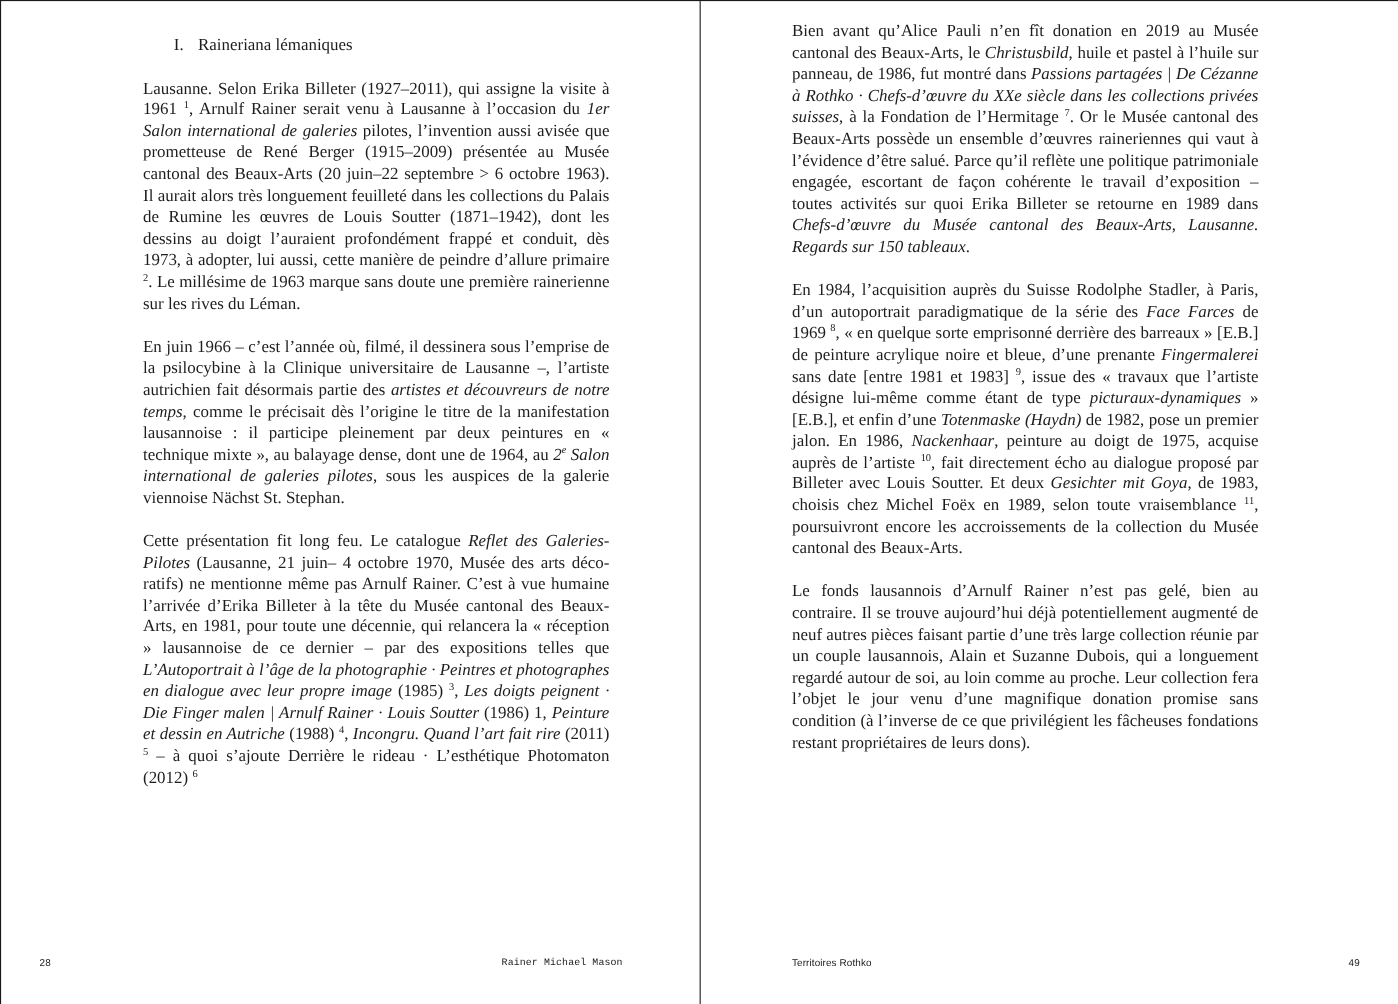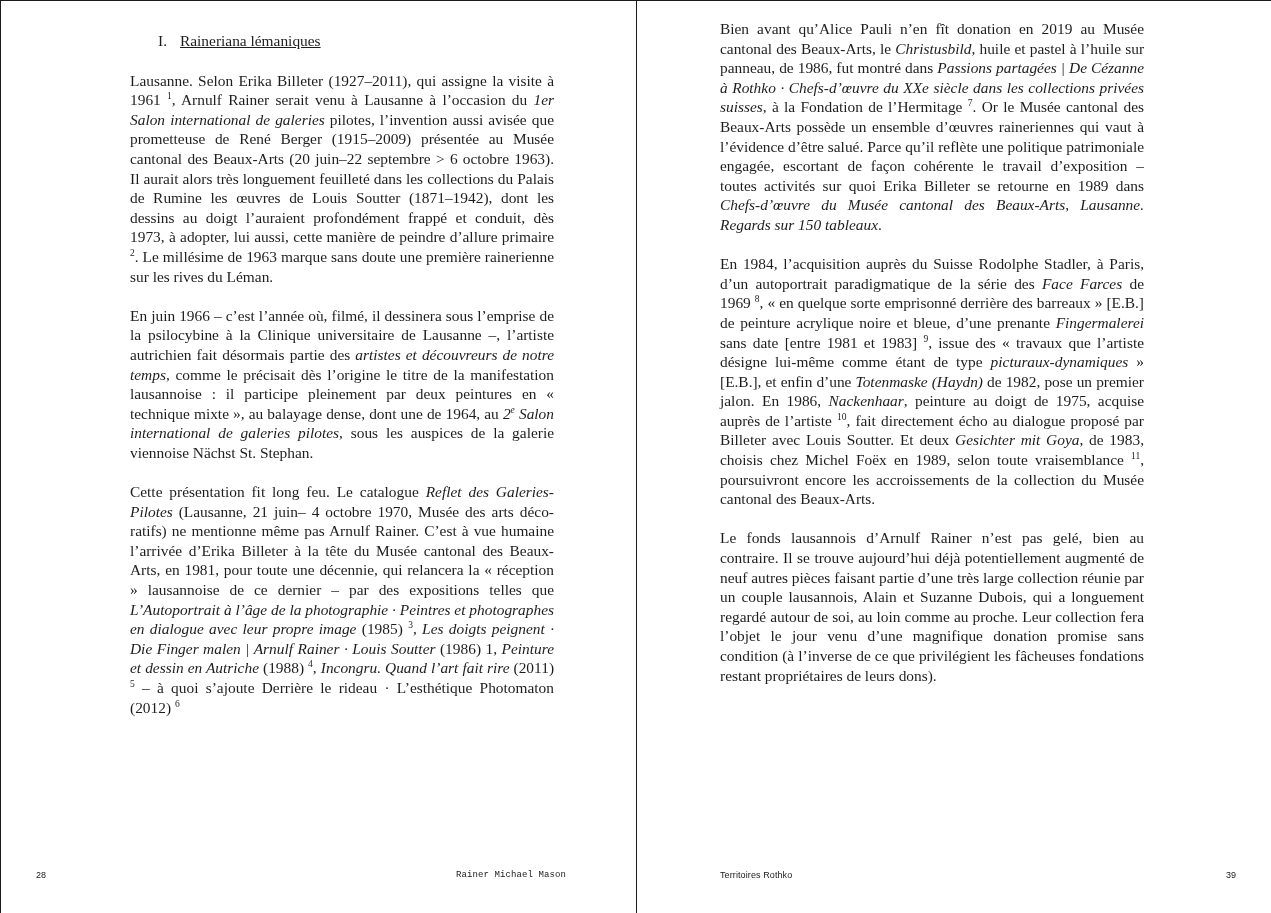--- a/index.html
+++ b/index.html
@@ -14,21 +14,21 @@
   .page.left { left: 0; width: 635px; }
   .page.right { left: 636px; width: 635px; }
   .column {
     position: absolute; width: 424px;
     font-family: "Liberation Serif", "DejaVu Serif", serif;
     font-size: 15.4px; line-height: 19.6px; color: #1d1d1d;
     text-align: justify; hyphens: manual;
   }
   .page.left .column { left: 129px; top: 30px; }
   .page.right .column { left: 83px; top: 18px; }
-  .heading { font-size: 15.4px; margin: 0 0 20px 28px; text-align: left; text-decoration: underline; }
+  .heading { font-size: 15.4px; margin: 0 0 20px 28px; text-align: left; }
   .heading .num { display: inline-block; width: 22px; }
   .para { margin: 0 0 19.6px 0; }
   .para span { white-space: normal; }
   i, .it { font-style: italic; }
   sup { font-size: 9.5px; line-height: 0; vertical-align: 6px; }
   .footer {
     position: absolute; top: 869px;
     font-family: "Liberation Sans", "DejaVu Sans", sans-serif;
     font-size: 9px; color: #1a1a1a; letter-spacing: 0.1px;
   }
@@ -52,15 +52,15 @@
     <div class="footer" style="left:455px;font-family:Liberation Mono, monospace;">Rainer Michael Mason</div>
   </div>
 
   <div class="page right">
     <div class="column">
       <p class="para"><span>Bien avant qu’Alice Pauli n’en fît donation en 2019 au Musée cantonal des Beaux-Arts, le </span><i>Christusbild</i><span>, huile et pastel à l’huile sur panneau, de 1986, fut montré dans </span><i>Passions partagées | De Cézanne à Rothko · Chefs-d’œuvre du XXe siècle dans les collections privées suisses</i><span>, à la Fondation de l’Hermitage </span><sup>7</sup><span>. Or le Musée cantonal des Beaux-Arts possède un ensemble d’œuvres raine­riennes qui vaut à l’évidence d’être salué. Parce qu’il reflète une politique patrimoniale engagée, escortant de façon cohérente le travail d’exposition – toutes activités sur quoi Erika Billeter se retourne en 1989 dans </span><i>Chefs-d’œuvre du Musée cantonal des Beaux-Arts, Lausanne. Regards sur 150 tableaux</i><span>.</span></p>
       <p class="para"><span>En 1984, l’acquisition auprès du Suisse Rodolphe Stadler, à Paris, d’un autoportrait paradigmatique de la série des </span><i>Face Farces</i><span> de 1969 </span><sup>8</sup><span>, « en quelque sorte emprisonné derrière des barreaux » [E.B.] de peinture acrylique noire et bleue, d’une prenante </span><i>Fingermalerei</i><span> sans date [entre 1981 et 1983] </span><sup>9</sup><span>, issue des « travaux que l’artiste désigne lui-même comme étant de type </span><i>pictu­raux-dynamiques</i><span> » [E.B.], et enfin d’une </span><i>Totenmaske (Haydn)</i><span> de 1982, pose un premier jalon. En 1986, </span><i>Nackenhaar</i><span>, peinture au doigt de 1975, acquise auprès de l’artiste </span><sup>10</sup><span>, fait directement écho au dialogue proposé par Billeter avec Louis Soutter. Et deux </span><i>Gesichter mit Goya</i><span>, de 1983, choisis chez Michel Foëx en 1989, selon toute vraisemblance </span><sup>11</sup><span>, poursuivront encore les accroisse­ments de la collection du Musée cantonal des Beaux-Arts.</span></p>
       <p class="para"><span>Le fonds lausannois d’Arnulf Rainer n’est pas gelé, bien au contraire. Il se trouve aujourd’hui déjà potentiellement augmenté de neuf autres pièces faisant partie d’une très large collection réunie par un couple lausannois, Alain et Suzanne Dubois, qui a longuement regardé autour de soi, au loin comme au proche. Leur collection fera l’objet le jour venu d’une magnifique dona­tion promise sans condition (à l’inverse de ce que privilégient les fâcheuses fondations restant propriétaires de leurs dons).</span></p>
     </div>
     <div class="footer" style="left:83px;">Territoires Rothko</div>
-    <div class="footer" style="left:589px;">39</div>
+    <div class="footer" style="left:589px;">49</div>
   </div>
 </div>
 
 </body></html>

